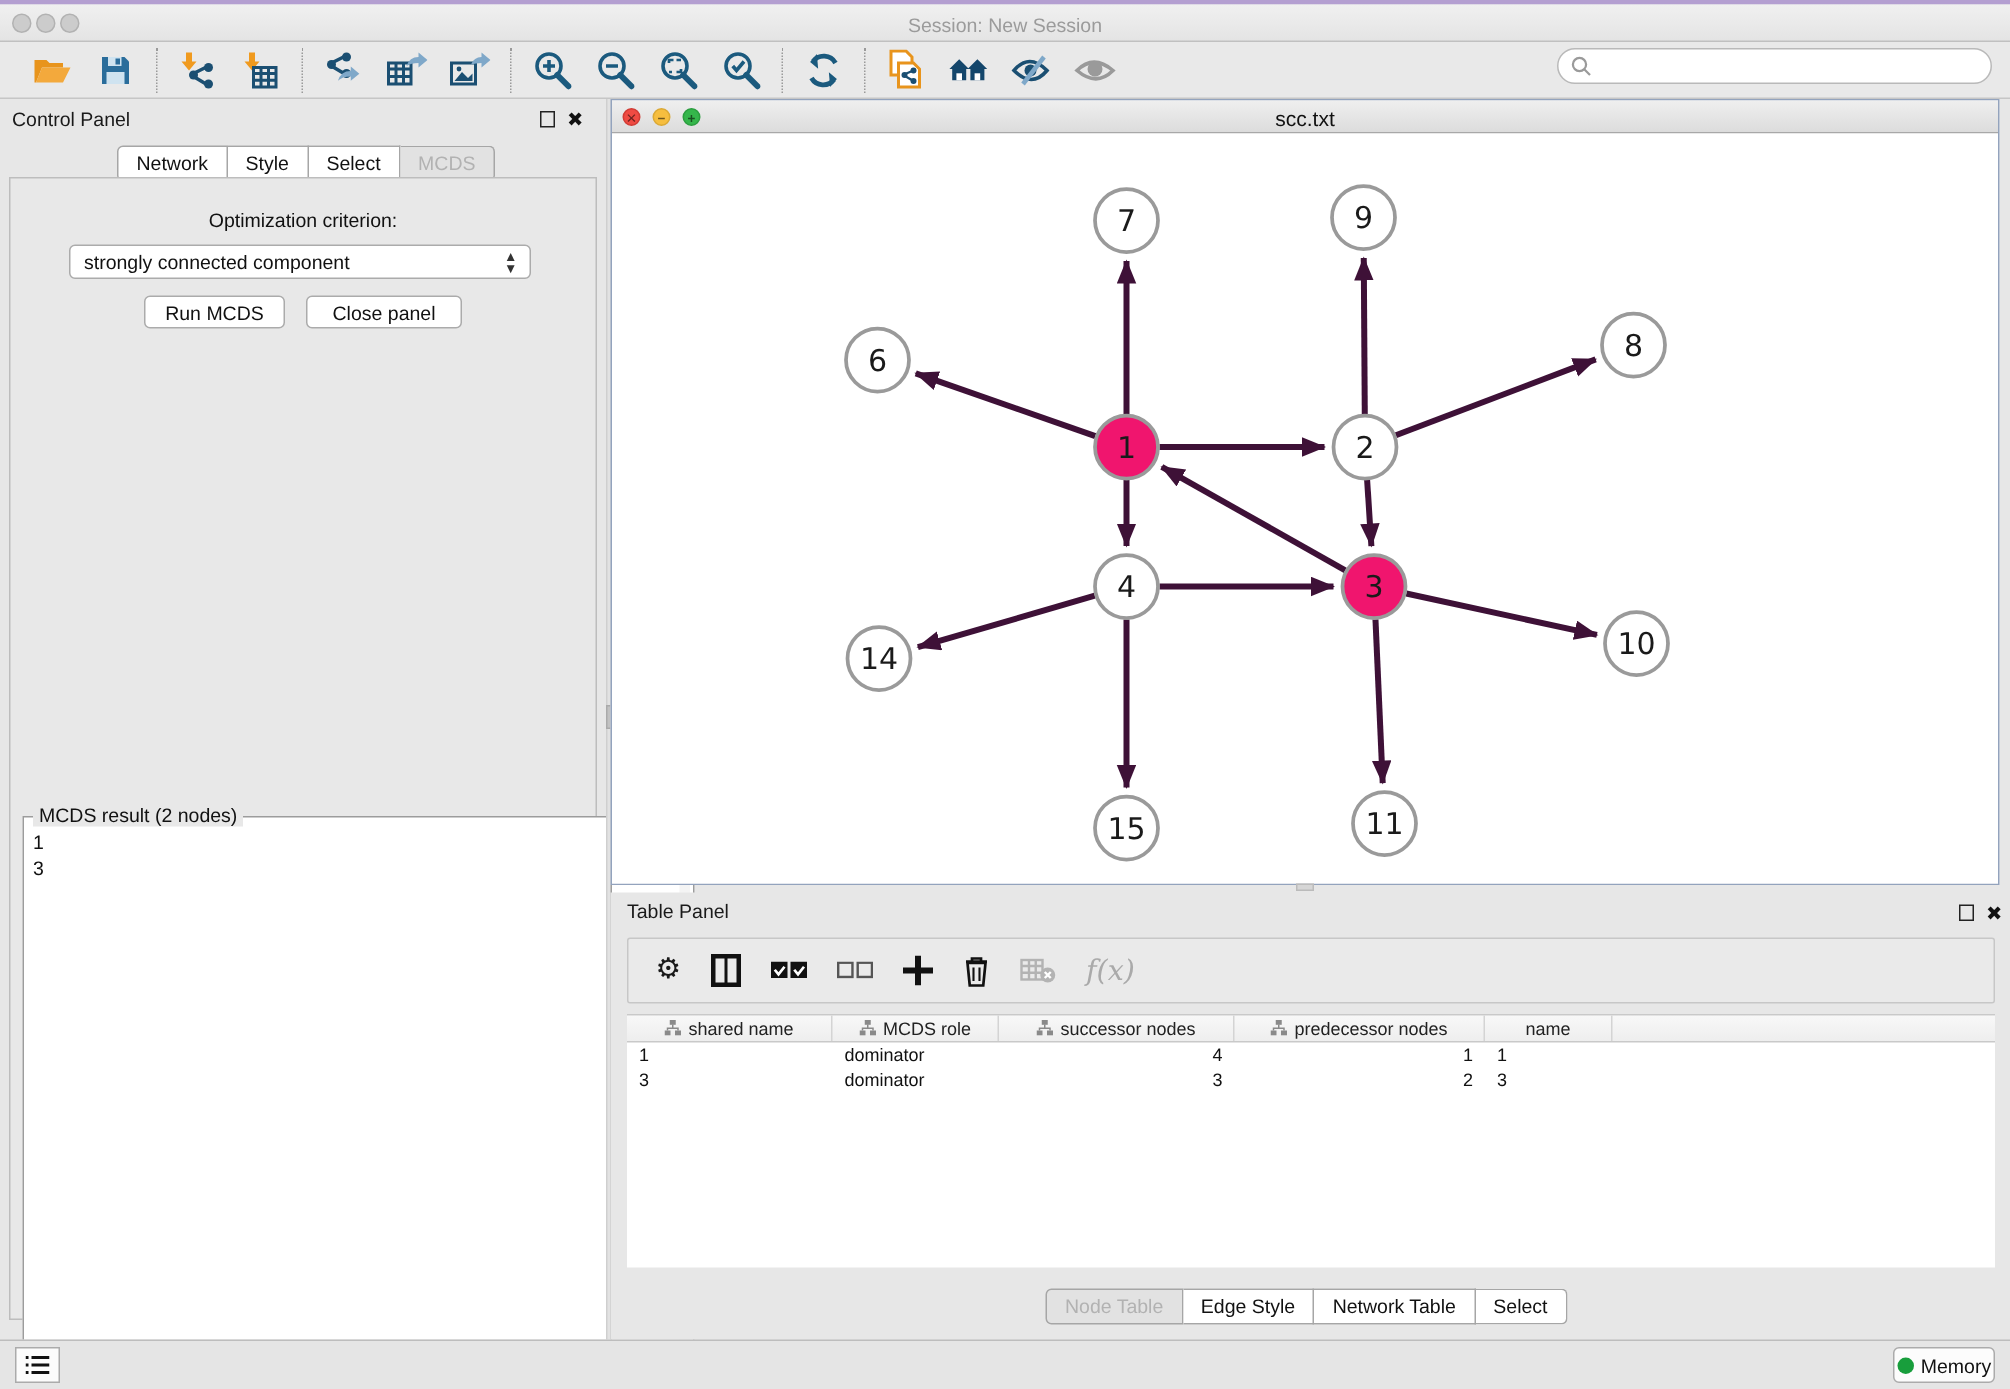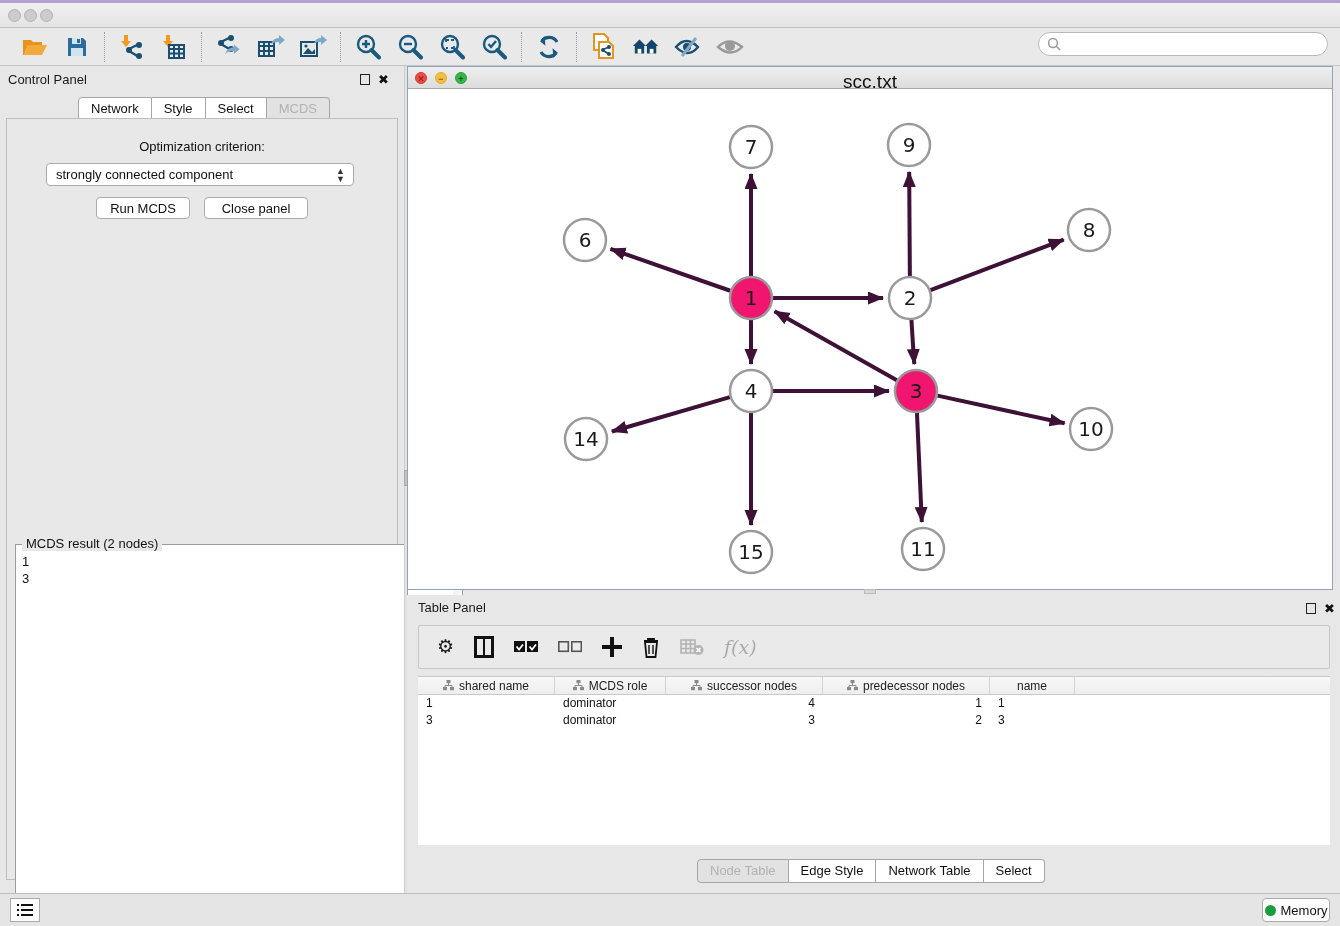--- a/index.html
+++ b/index.html
@@ -45,21 +45,21 @@
 
   
   #vsplit { left:404px; top:66px; width:4px; height:827px; background:#e2e2e2; border-left:1px solid #cfcfcf; border-right:1px solid #9e9e9e; }
   #vsplit-handle { left:404px; top:470px; width:4px; height:16px; background:#c2c2c2; border:1px solid #aaa; }
   #hsplit-handle { left:864px; top:589px; width:12px; height:5px; background:#d6d6d6; border:1px solid #bbb; }
 
   
   #net-window { left:407px; top:66px; width:926px; height:524px; border:1px solid #93a3bd; background:#fff; }
   #net-titlebar { left:0; top:0; width:100%; height:22px; background:linear-gradient(#efefef,#dcdcdc); border-bottom:1px solid #a8a8a8; }
   .net-light { width:12px; height:12px; border-radius:50%; top:5px; font-size:9px; line-height:12px; text-align:center; color:rgba(0,0,0,.55); font-weight:bold; }
-  #net-title { width:100%; text-align:center; top:4px; font-size:19px; color:#111; }
+  #net-title { width:100%; text-align:center; top:4px; font-size:14px; color:#111; }
   #net-canvas { left:0; top:22px; width:924px; height:500px; background:#fff; }
 
   
   #table-panel { left:407px; top:595px; width:933px; height:298px; background:#e7e7e7; }
   #tp-header { left:11px; top:5px; font-size:13px; color:#1a1a1a; }
   #tp-toolbar { left:11px; top:30px; width:912px; height:44px; background:#eaeaea; border:1px solid #c7c7c7; border-radius:2px; display:flex; align-items:center; gap:20px; padding-left:18px; }
   .tpi { display:flex; align-items:center; justify-content:center; height:26px; }
   #fx-icon { font-family:"DejaVu Serif","Liberation Serif",serif; font-style:italic; font-size:19px; color:#aaa; }
   #gear-icon { font-size:19px; color:#1a1a1a; line-height:20px; }
   #data-table { left:11px; top:81px; width:912px; background:#fff; }
@@ -77,20 +77,21 @@
   #memory-dot { width:11px; height:11px; border-radius:50%; background:#189e3c; }
 </style>
 </head>
 <body>
 
 <div id="top-accent" class="abs"></div>
 <div id="titlebar" class="abs">
   <div class="traffic gray abs" style="left:8px"></div>
   <div class="traffic gray abs" style="left:24px"></div>
   <div class="traffic gray abs" style="left:40px"></div>
+  <div id="window-title" class="abs">Session: New Session</div>
 </div>
 
 <div id="toolbar" class="abs">
   <div class="tb-group">
     <div class="tbi">
       <svg width="26" height="22" viewBox="0 0 26 22">
           <path d="M1 4 h8 l2 2 h9 v3 H6 L2 19 H1 z" fill="#e8941c"></path>
           <path d="M6 9 h19 l-5 10 H2 z" fill="#f3a93c"></path>
         </svg>
     </div>

